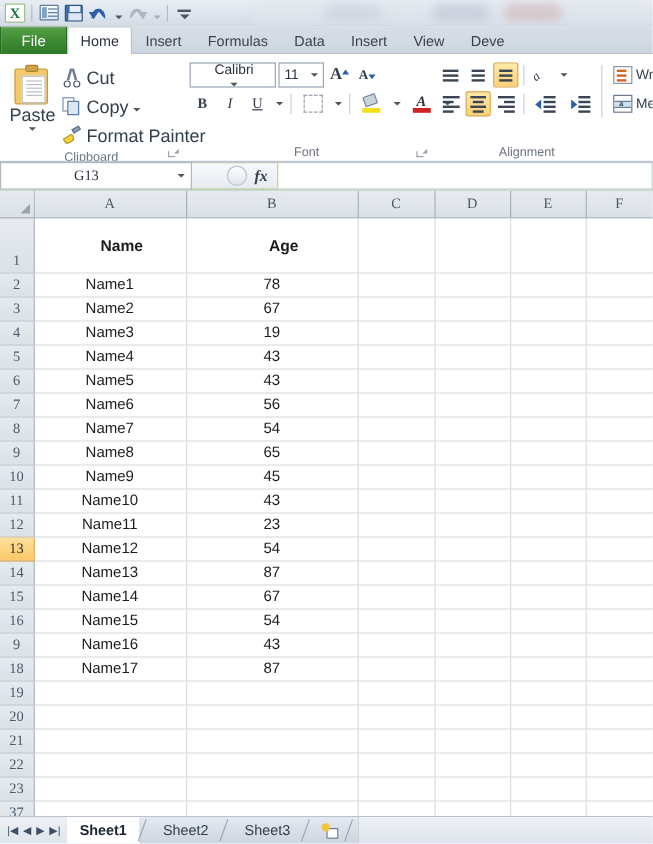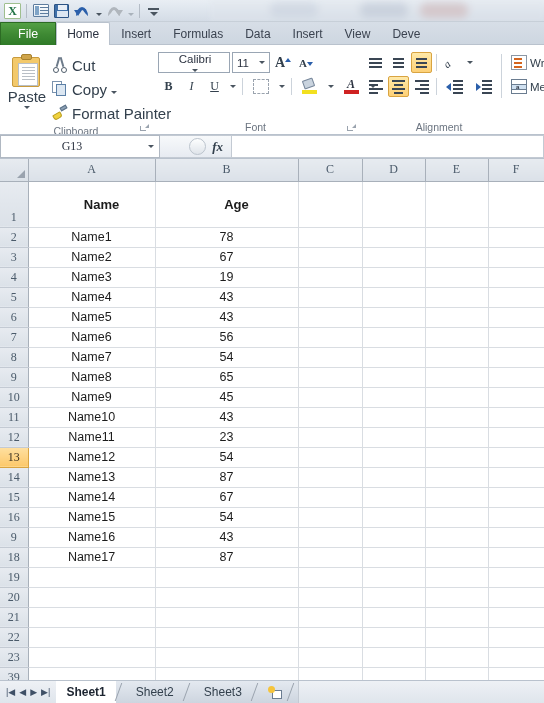--- a/index.html
+++ b/index.html
@@ -731,21 +731,21 @@
           <tr>
             <td class="rowhdr">23</td>
             <td class="cell"></td>
             <td class="cell"></td>
             <td class="cell"></td>
             <td class="cell"></td>
             <td class="cell"></td>
             <td class="cell"></td>
           </tr>
           <tr>
-            <td class="rowhdr">39</td>
+            <td class="rowhdr">37</td>
             <td class="cell"></td>
             <td class="cell"></td>
             <td class="cell"></td>
             <td class="cell"></td>
             <td class="cell"></td>
             <td class="cell"></td>
           </tr>
         </tbody>
     </table>
   </div>

